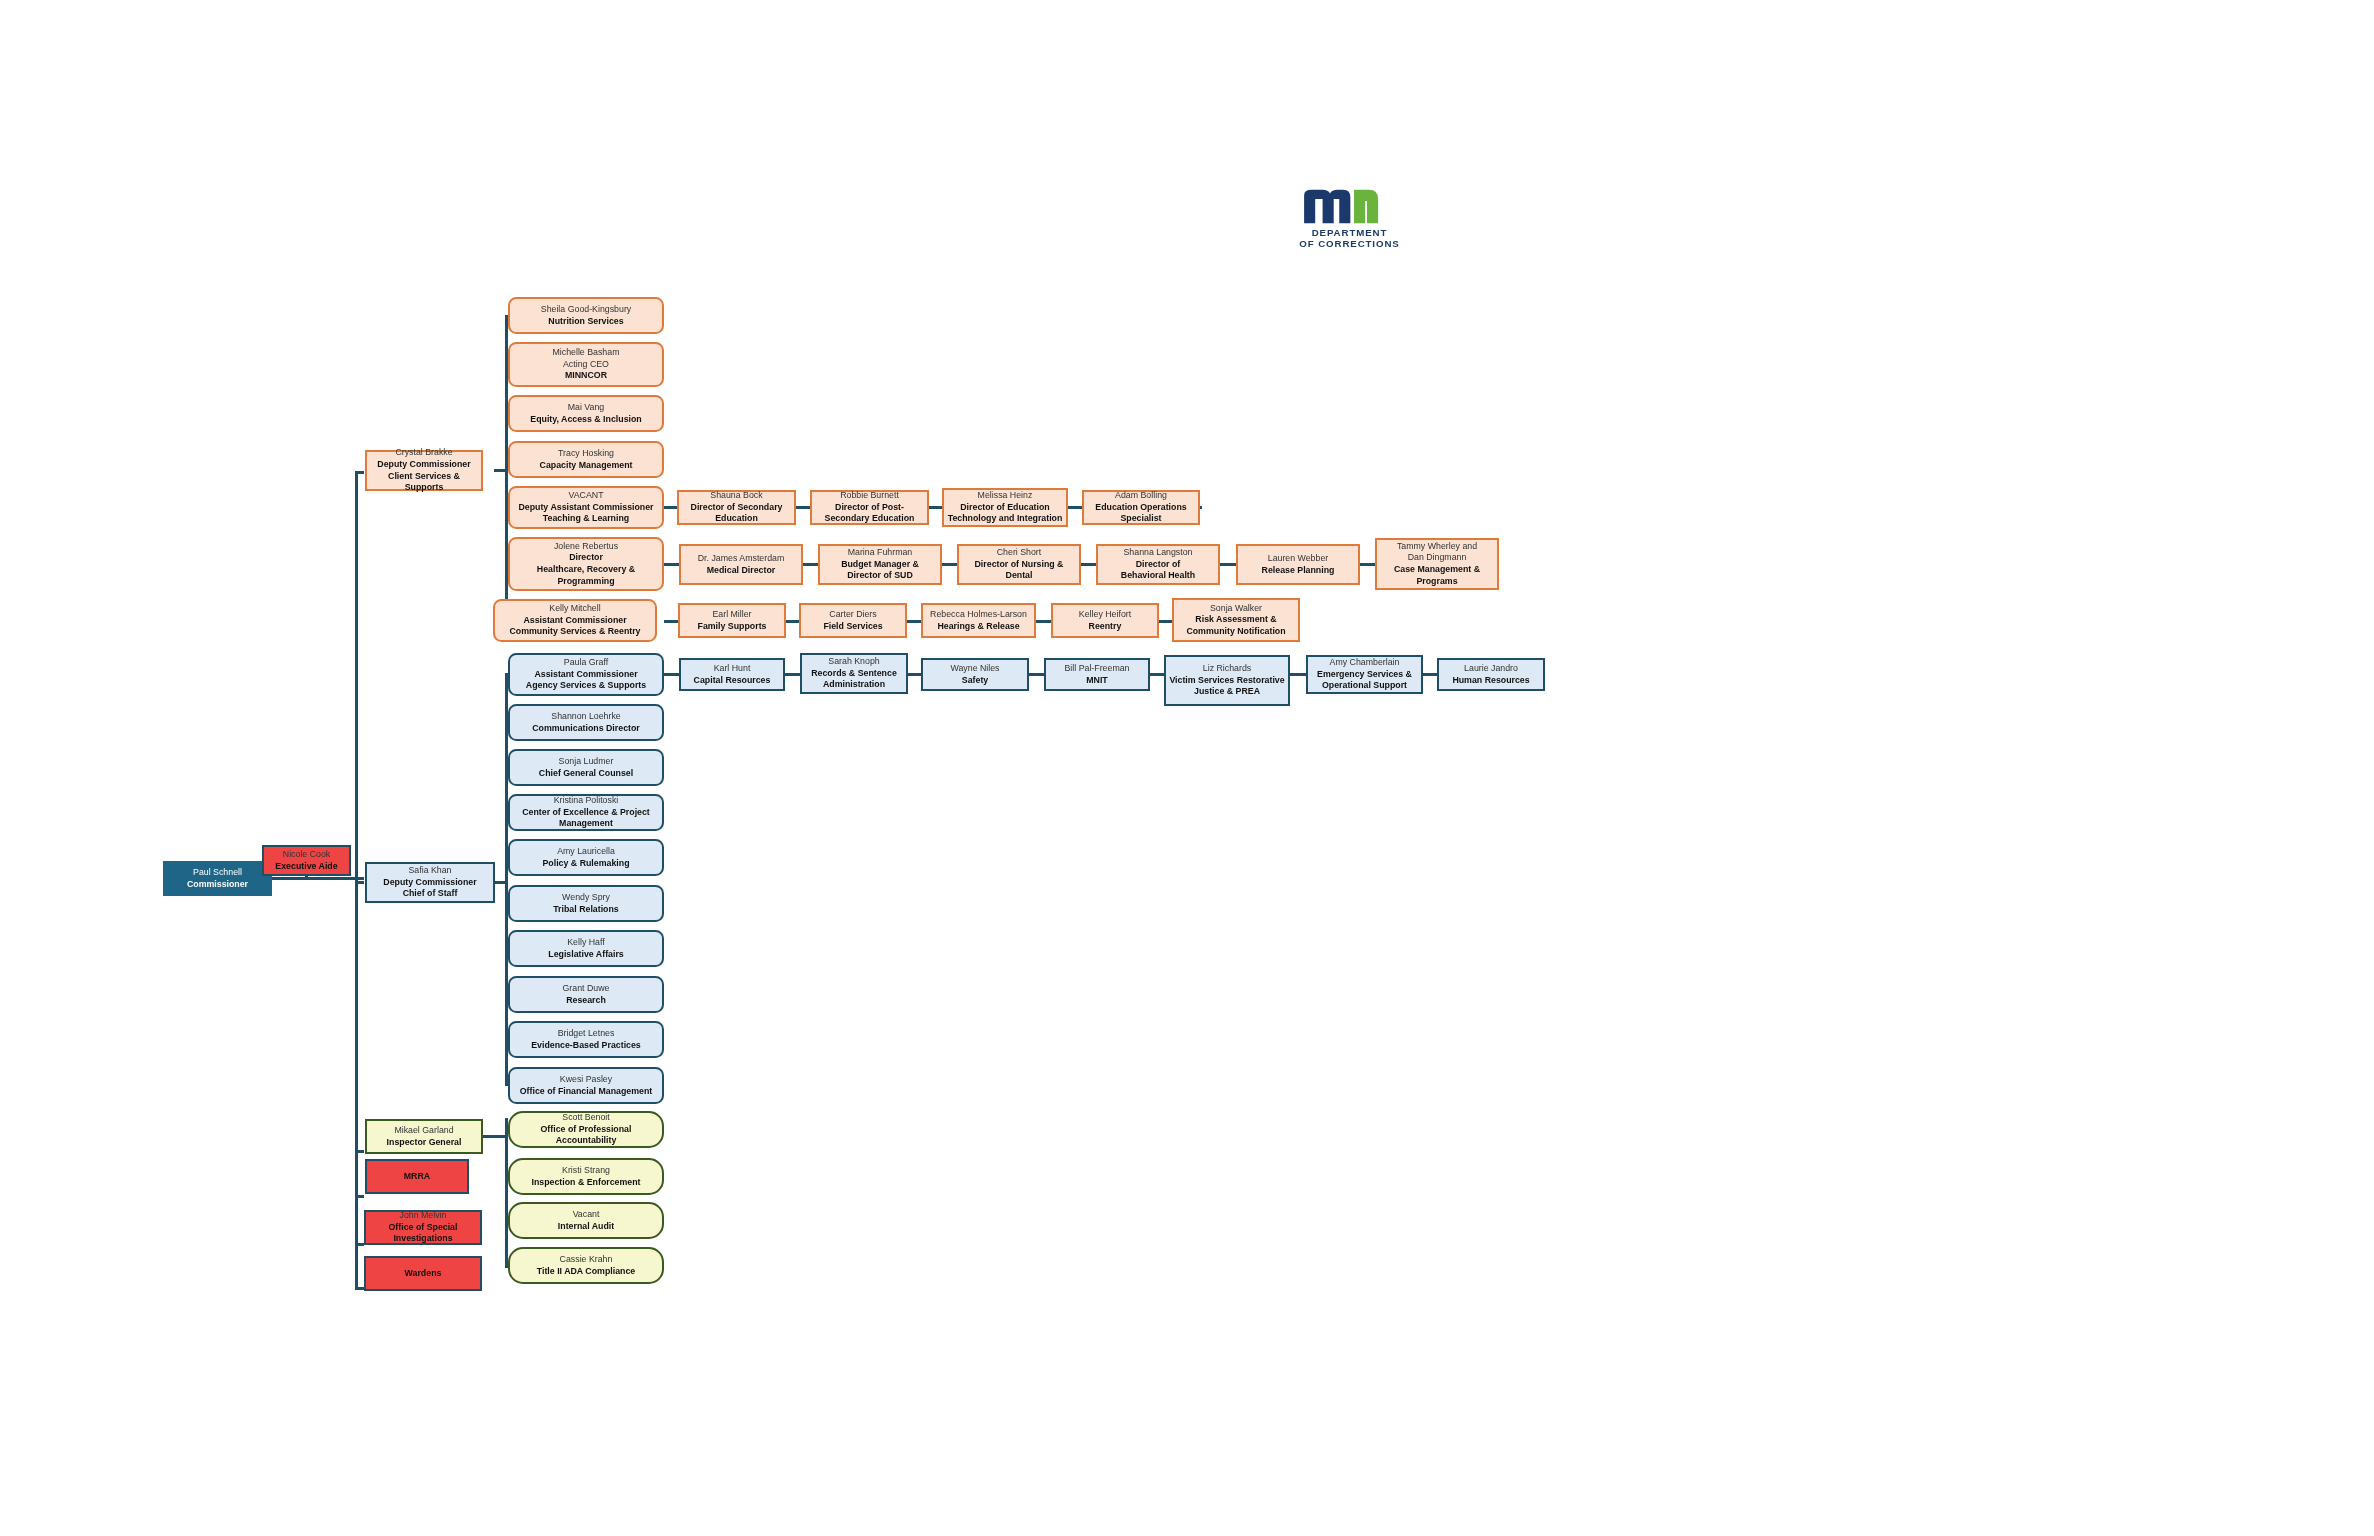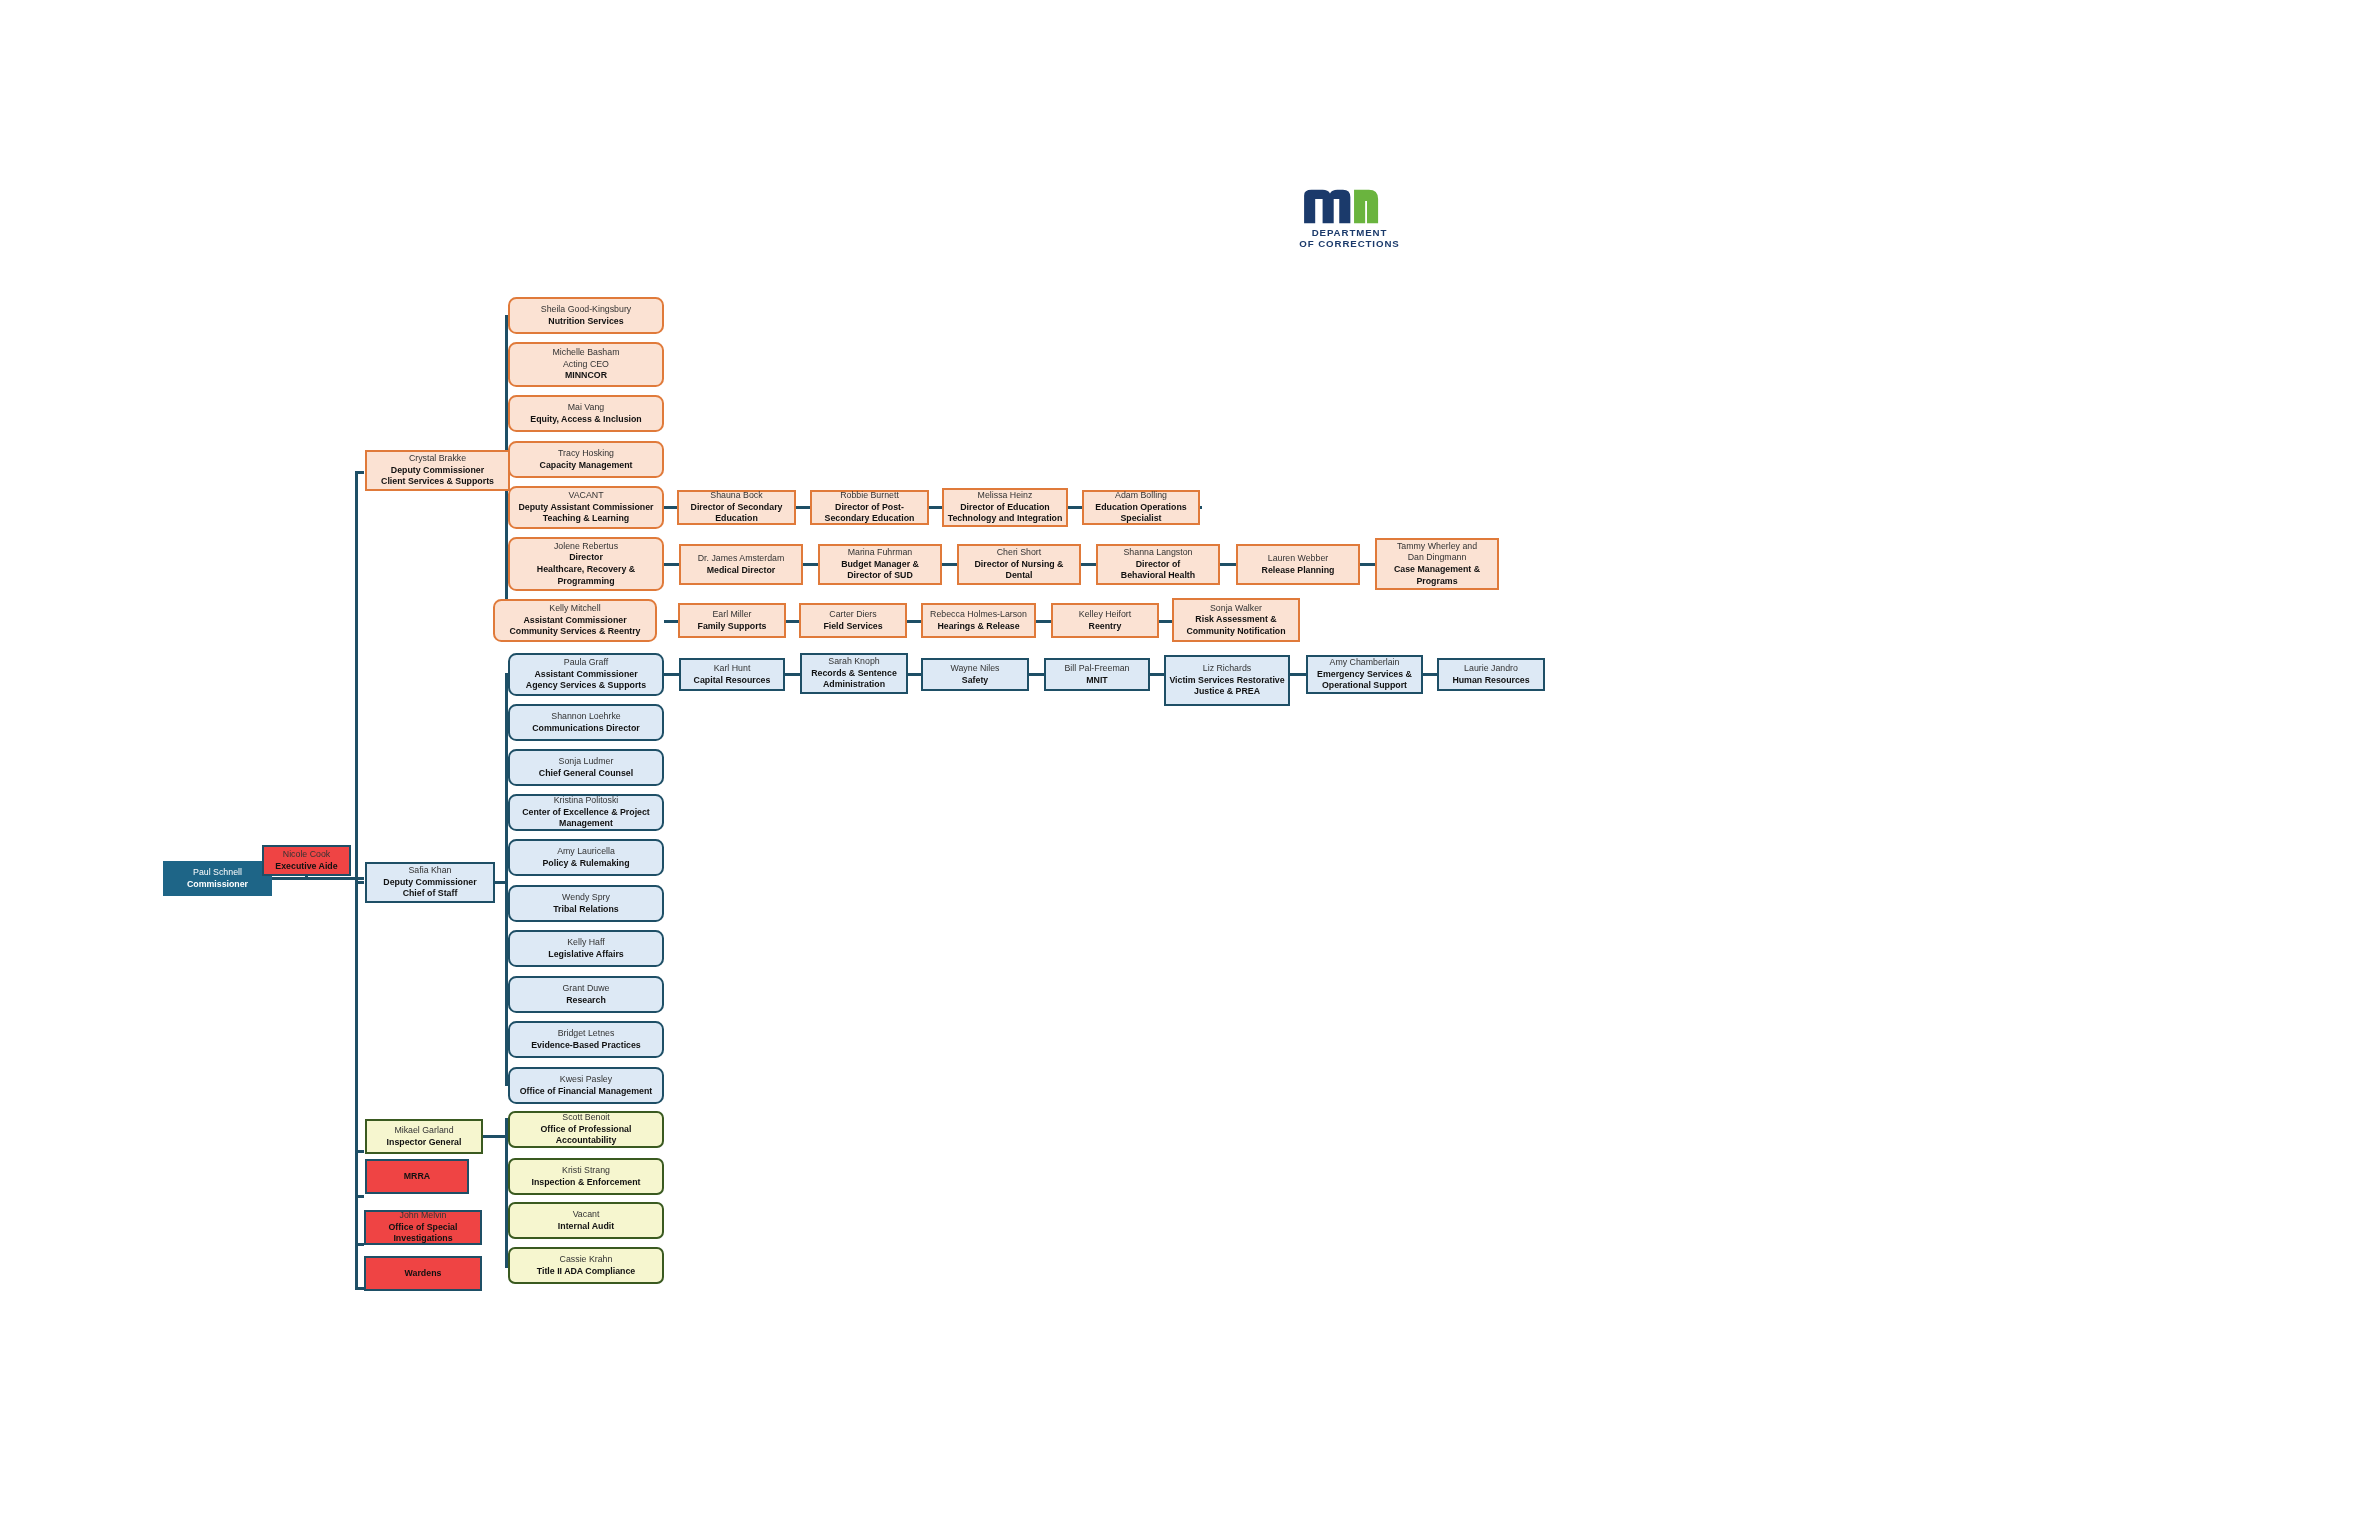--- a/index.html
+++ b/index.html
@@ -8,21 +8,21 @@
   .box { position:absolute; box-sizing:border-box; display:flex; flex-direction:column;
          align-items:center; justify-content:center; text-align:center; font-size:8.8px;
          line-height:11.6px; padding:0 1.9px; }
   .box .nm { font-weight:normal; color:#333; display:block; }
   .box .tt { font-weight:bold; color:#111; display:block; white-space:pre-line; }
   .orange { background:#fbe2d3; border:2.8px solid #e07a3a; }
   .orange.round { border-radius:8.3px; }
   .blue { background:#dde9f5; border:2.8px solid #1e4f66; }
   .blue.round { border-radius:8.3px; }
   .yellow { background:#f6f6cf; border:2.8px solid #3a5a20; }
-  .yellow.round { border-radius:7px; }
+  .yellow.round { border-radius:15px; }
   .white { background:#ef4444; border:2.8px solid #1e4f66; }
   .commissioner { background:#1e6587; border:none; color:#fff;margin-left:24px; }
   .commissioner .nm, .commissioner .tt { color:#ffffff; }
   .line { position:absolute; background:#1e4f66; }
   .logo { position:absolute; left:1280px; top:186px; width:148px; height:74px; }
   .logo-text { position:absolute; left:0; width:139px; text-align:center;
                font-weight:bold; color:#1b3a6b; font-size:9.7px; letter-spacing:0.9px; }
 </style>
 </head>
 <body>
@@ -88,21 +88,21 @@
 <div class="box commissioner" style="left:139px;top:861px;width:109px;height:35px">
   <span class="nm">Paul Schnell</span>
   <span class="tt">Commissioner</span>
 </div>
 
 <div class="box white" style="left:262px;top:845px;width:89px;height:31px">
   <span class="nm">Nicole Cook</span>
   <span class="tt">Executive Aide</span>
 </div>
 
-<div class="box orange" style="left:365px;top:450px;width:145px;height:41px">
+<div class="box orange" style="left:365px;top:450px;width:118px;height:41px">
   <span class="nm">Crystal Brakke</span>
   <span class="tt">Deputy Commissioner
 Client Services &amp; Supports</span>
 </div>
 <div class="box blue" style="left:365px;top:862px;width:130px;height:41px">
   <span class="nm">Safia Khan</span>
   <span class="tt">Deputy Commissioner
 Chief of Staff</span>
 </div>
 <div class="box yellow" style="left:365px;top:1119px;width:118px;height:35px">

